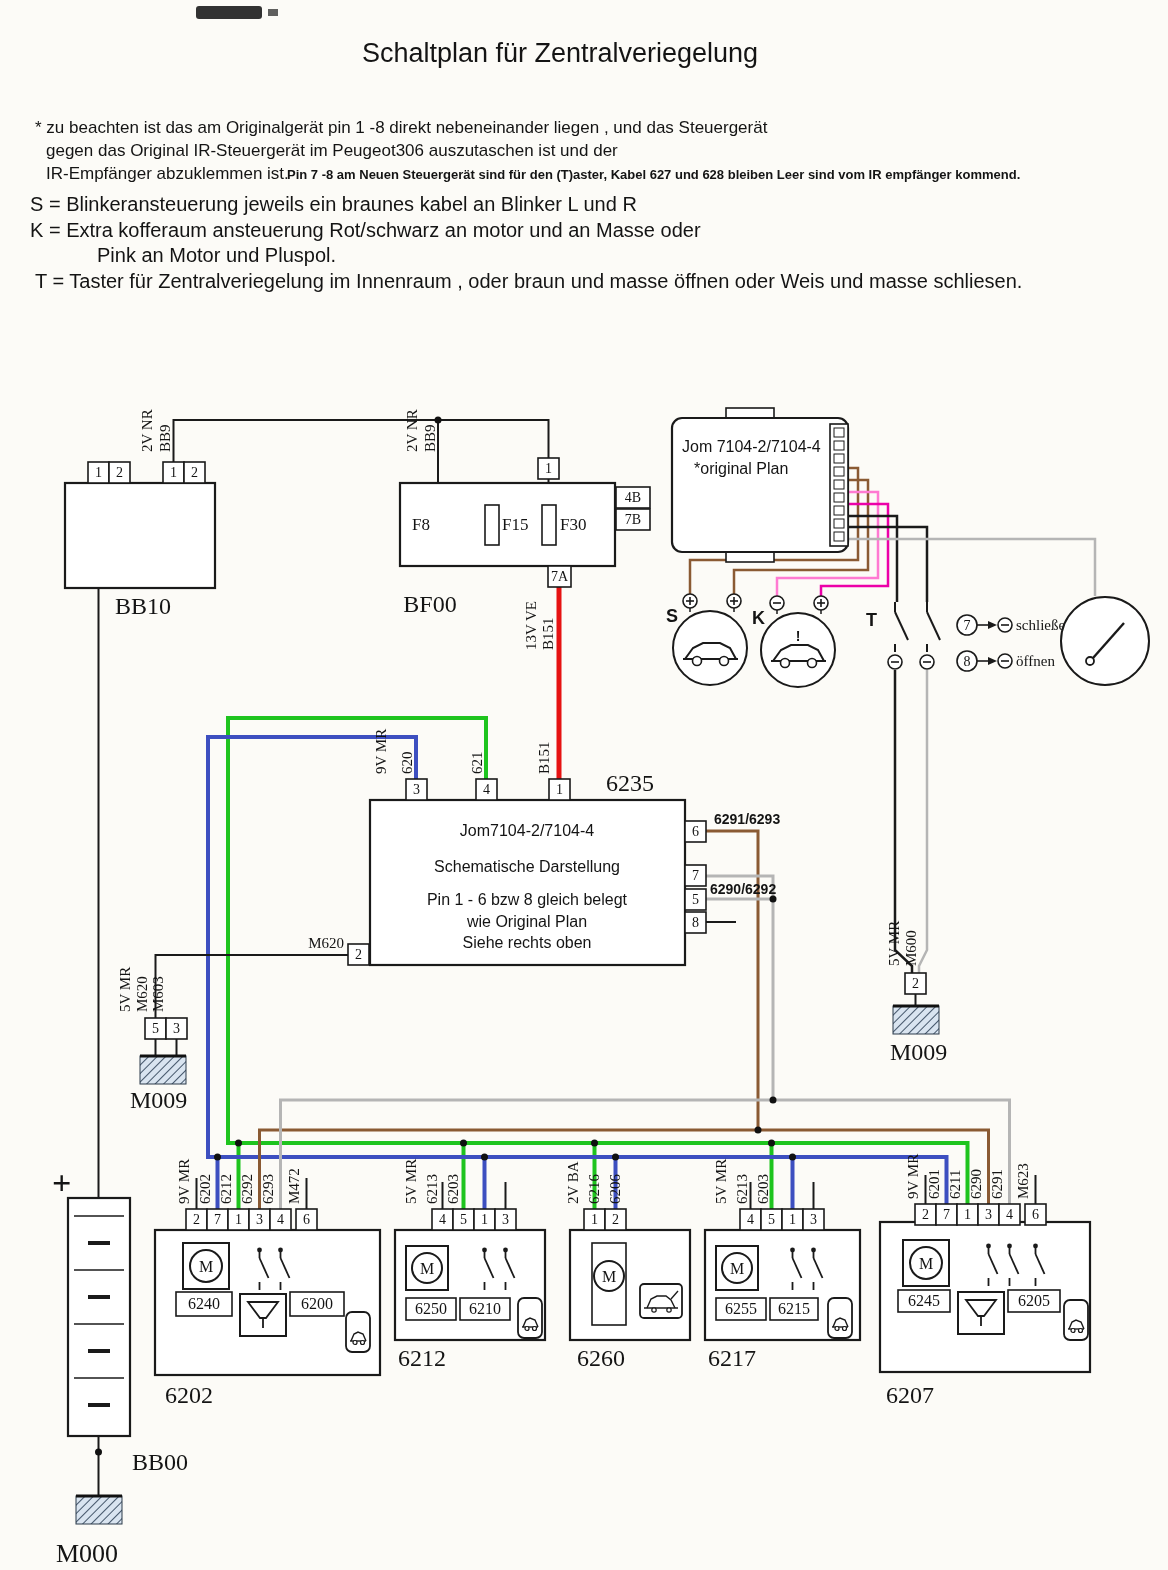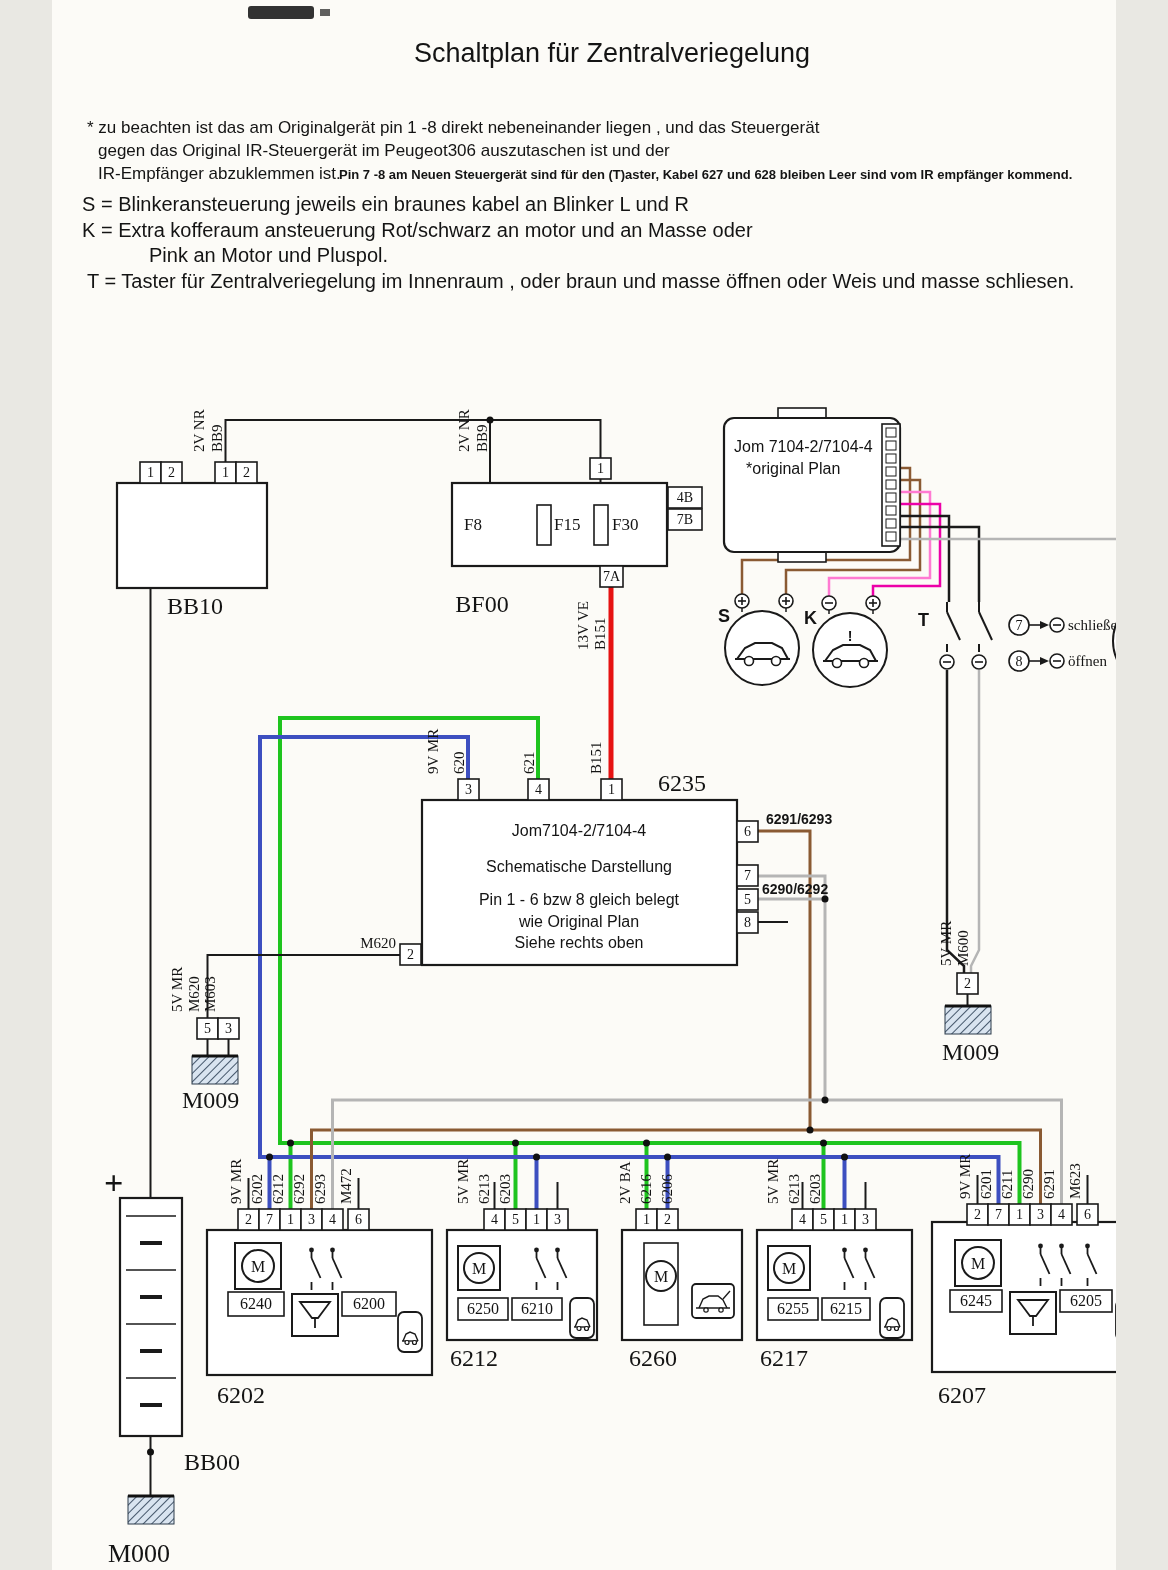--- a/index.html
+++ b/index.html
@@ -1,16 +1,16 @@
 <!DOCTYPE html>
 <html><head>
 <meta charset="utf-8">
 <style>
   html,body{margin:0;padding:0;background:#e9e8e3;}
-  .page{width:1064px;height:1570px;background:#fcfbf7;position:relative;margin:0 auto;overflow:hidden;}
+  .page{width:1168px;height:1570px;background:#fcfbf7;position:relative;margin:0 auto;overflow:hidden;}
   svg{display:block;}
   text{fill:#141414;}
   .t-title{font:27px "Liberation Sans",sans-serif;}
   .t-note{font:17px "Liberation Sans",sans-serif;}
   .t-noteb{font:bold 13px "Liberation Sans",sans-serif;}
   .t-skt{font:20px "Liberation Sans",sans-serif;}
   .t-big{font:24px "Liberation Serif",serif;}
   .t-pin{font:14px "Liberation Serif",serif;}
   .t-fuse{font:17px "Liberation Serif",serif;}
   .t-vert{font:15px "Liberation Serif",serif;}

